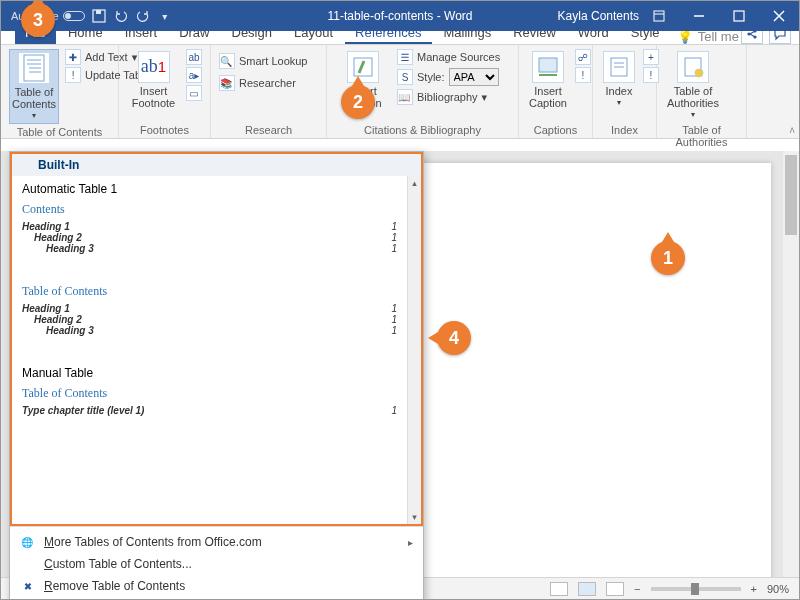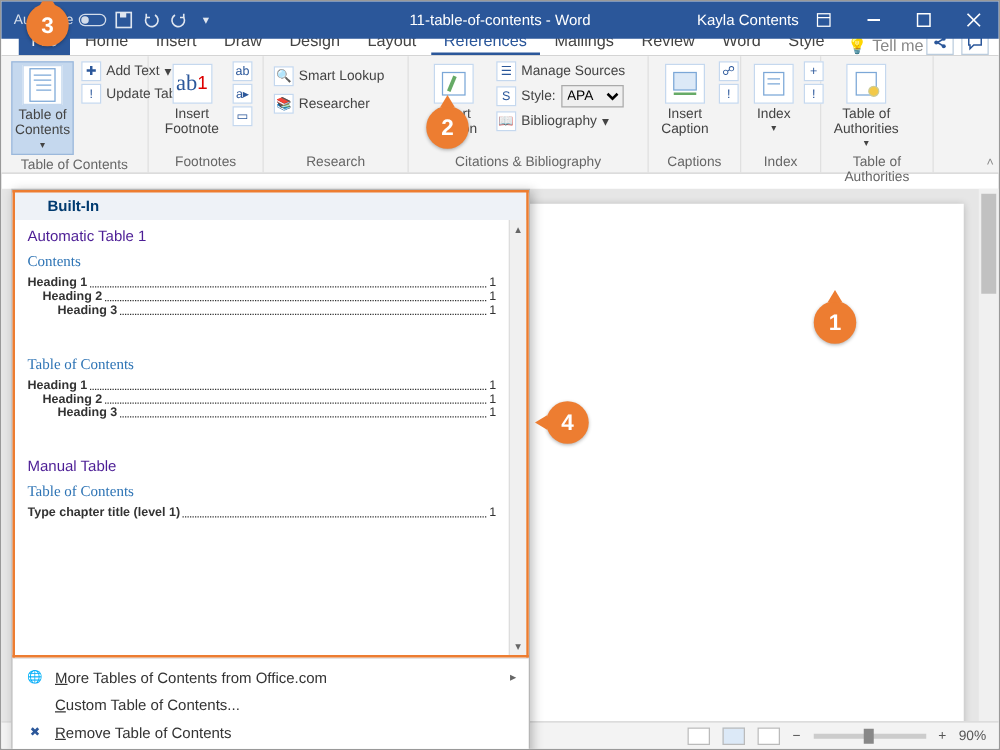--- a/index.html
+++ b/index.html
@@ -54,24 +54,24 @@
   .zoomslider .knob { width:8px;height:12px;background:#888;position:absolute;left:40px;top:-4px;}
 
   
   .gallery { position:absolute; top:150px; left:8px; width:415px; background:#fff; border:1px solid #b6b6b6; box-shadow:2px 2px 8px rgba(0,0,0,.25); z-index:50; font-size:12px;}
   .gallery .header { background:#eef2f7; color:#003a6f; font-weight:600; padding:4px 8px; border-bottom:1px solid #ccc; position:relative;}
   .gallery .scrollwrap { position:relative; border:2px solid #ed7d31; border-top:none; height:350px; overflow:hidden;}
   .gallery .header.bordered { border:2px solid #ed7d31; border-bottom:none;padding-left:26px;}
   .gallery .gscroll { position:absolute; right:0; top:0; bottom:0; width:14px; background:#f0f0f0; border-left:1px solid #ddd;}
   .gallery .gscroll .up,.gallery .gscroll .dn{height:14px;text-align:center;font-size:9px;color:#666;line-height:14px;}
   .tocitem { padding:6px 10px 10px 10px;}
-  .tocitem .name { color:#4c1d95; font-size:12px; margin-bottom:6px;}
+  .tocitem .name { color:#000000; font-size:12px; margin-bottom:6px;}
   .preview { font-size:10px; color:#333; font-family:"Times New Roman",serif;}
   .preview .ptitle { color:#2e74b5; font-size:12px; margin-bottom:4px; font-family:"Segoe UI";}
-  .preview .line { display:flex; align-items:flex-end; white-space:nowrap; overflow:hidden;}
+  .preview .line { display:flex; align-items:flex-start; white-space:nowrap; overflow:hidden;font-style:italic;}
   .preview .line .txt { flex:0 0 auto; font-weight:bold;}
   .preview .line .dots { flex:1; border-bottom:1px dotted #333; margin:0 2px; position:relative; top:-2px;}
   .preview .line .pg { flex:0 0 auto;}
   .preview .line.ind1 { padding-left:12px;}
   .preview .line.ind2 { padding-left:24px;}
   .gallery .menu { border-top:1px solid #ddd; padding:4px 0;}
   .gallery .menu .mi { display:flex; align-items:center; gap:8px; padding:3px 10px; font-size:12px; color:#333;}
   .gallery .menu .mi.disabled { color:#aaa;}
   .gallery .menu .mi .arrow { margin-left:auto; font-size:10px; color:#666;}
   .gallery .menu .mi .ul { text-decoration: underline;}

